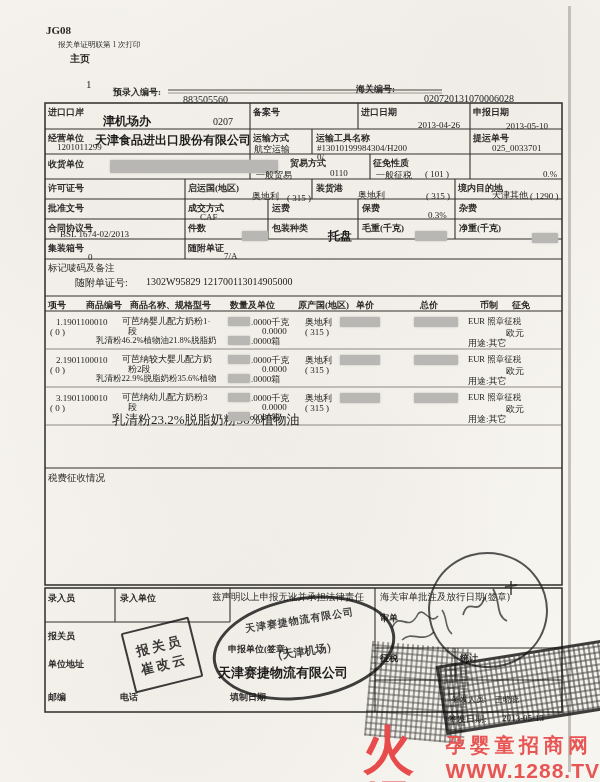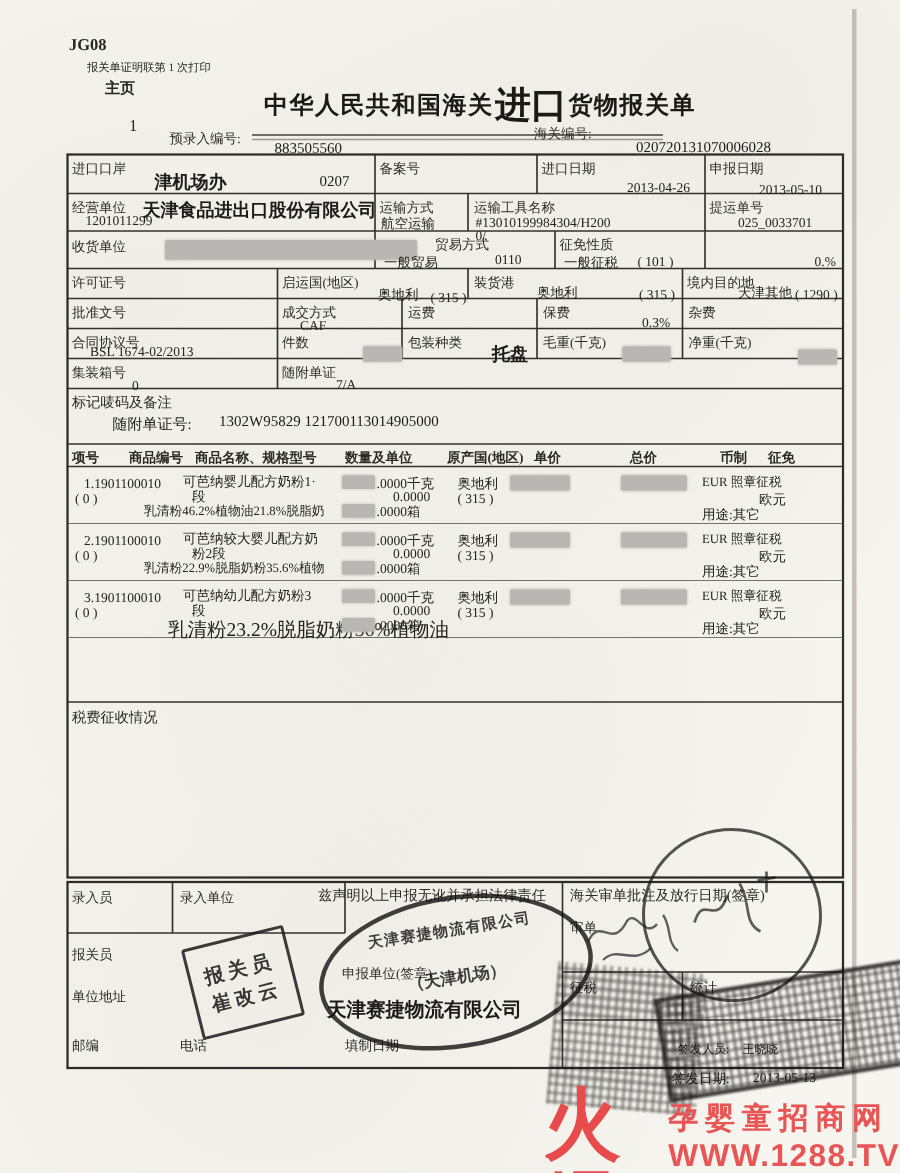--- a/index.html
+++ b/index.html
@@ -5,21 +5,21 @@
   html,body{margin:0;padding:0;background:#ffffff;}
   .paper{position:relative;width:600px;height:782px;overflow:hidden;
     font-family:"Liberation Serif",serif;color:#262626;
     background:#f7f5ef;
     background-image:
       radial-gradient(circle at 15% 25%, rgba(140,133,120,.07), transparent 45%),
       radial-gradient(circle at 80% 10%, rgba(140,133,120,.08), transparent 40%),
       radial-gradient(circle at 60% 55%, rgba(140,133,120,.05), transparent 50%),
       radial-gradient(circle at 30% 85%, rgba(140,133,120,.07), transparent 45%);}
   .grid{position:absolute;left:0;top:0;z-index:1;}
-  .lab{position:absolute;font-size:9px;font-weight:normal;color:#2e2c2a;white-space:nowrap;z-index:2;}
+  .lab{position:absolute;font-size:9px;font-weight:bold;color:#2e2c2a;white-space:nowrap;z-index:2;}
   .lab2{position:absolute;font-size:9.5px;font-weight:normal;color:#2b2926;white-space:nowrap;z-index:2;}
   .val{position:absolute;font-size:10px;color:#1d1c1a;white-space:nowrap;z-index:2;}
   .vs{position:absolute;font-size:9px;color:#24231f;white-space:nowrap;z-index:2;}
   .big{font-size:12px;font-weight:bold;}
   .redact{position:absolute;background:#b9b7b3;box-shadow:0 0 2px #b9b7b3;border-radius:1px;z-index:2;}
   .hdr-small{position:absolute;white-space:nowrap;z-index:2;color:#2a2825;}
   .title{position:absolute;left:150px;top:54px;width:340px;display:flex;align-items:center;justify-content:center;z-index:2;color:#1c1a17;}
   .title .t1{font-size:16px;font-weight:bold;letter-spacing:1px;}
   .title .t2{font-size:24px;font-weight:bold;margin:0 1px;}
   .payment-copy{position:absolute;left:452px;top:29px;width:104px;height:27px;border:2px solid #24221f;border-radius:4px;
@@ -111,25 +111,20 @@
       <line x1="168" y1="90" x2="442" y2="90"></line>
       <line x1="168" y1="93" x2="442" y2="93" opacity="0.5"></line>
     </g>
   </svg>
   <div class="page-edge"></div>
 
   <span class="hdr-small" style="left:46px;top:24px;font-size:11px;font-weight:bold">JG08</span>
   <span class="hdr-small" style="left:58px;top:40px;font-size:7.5px">报关单证明联第 1 次打印</span>
   <span class="hdr-small" style="left:70px;top:52px;font-size:10px;font-weight:bold">主页</span>
   <span class="hdr-small" style="left:86px;top:78px;font-size:11px">1</span>
-  <div class="title">
-    <span class="t1">中华人民共和国海关</span>
-      <span class="t2">进口</span>
-      <span class="t1">货物报关单</span>
-  </div>
   <span class="lab" style="left:113px;top:86px">预录入编号:</span>
   <span class="val" style="left:183px;top:94px">883505560</span>
   <span class="lab" style="left:356px;top:83px">海关编号:</span>
   <span class="val" style="left:424px;top:93px">020720131070006028</span>
 
   <span class="lab" style="left:48px;top:106px">进口口岸</span>
   <span class="val big" style="left:103px;top:113px">津机场办</span>
   <span class="val" style="left:213px;top:116px">0207</span>
   <span class="lab" style="left:253px;top:106px">备案号</span>
   <span class="lab" style="left:361px;top:106px">进口日期</span>

